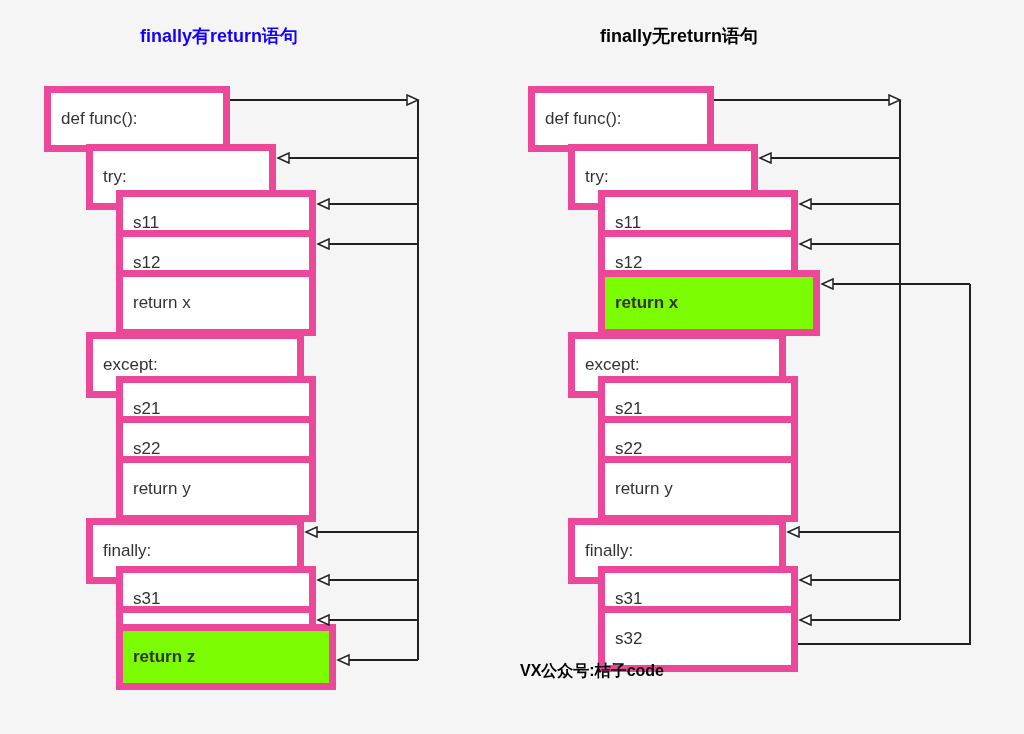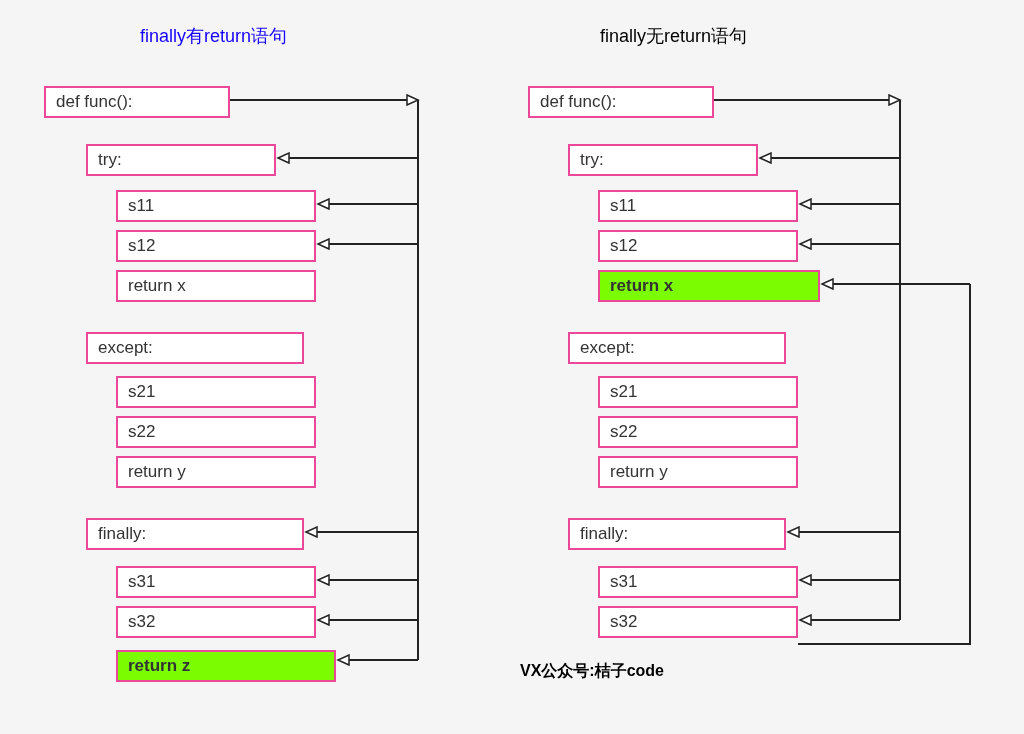--- a/index.html
+++ b/index.html
@@ -7,31 +7,31 @@
     margin: 0;
     font-family: "Microsoft YaHei", "PingFang SC", Arial, sans-serif;
     background: #f5f5f5;
     position: relative;
     width: 1024px;
     height: 734px;
     overflow: hidden;
   }
   .title {
     position: absolute;
-    font-weight: 400;
+    font-weight: 700;
     font-size: 18px;
     text-align: center;
   }
   .title-left { left: 140px; top: 24px; color: #1500ff; }
   .title-right { left: 600px; top: 24px; color: #000; }
   .box {
     position: absolute;
     background: #fff;
-    border: 2px solid #ec4899;
-    padding: 4px 10px;
+    border: 7px solid #ec4899;
+    padding: 16px 10px;
     font-size: 17px;
     color: #333;
   }
   .hl {
     background: #7cfc00;
     font-weight: 700;
   }
   svg.flow {
     position: absolute;
     left: 0; top: 0;
@@ -65,21 +65,21 @@
 <div class="box" style="left:116px; top:270px; width:200px;">return x</div>
 
 <div class="box" style="left:86px; top:332px; width:218px;">except:</div>
 <div class="box" style="left:116px; top:376px; width:200px;">s21</div>
 <div class="box" style="left:116px; top:416px; width:200px;">s22</div>
 <div class="box" style="left:116px; top:456px; width:200px;">return y</div>
 
 <div class="box" style="left:86px; top:518px; width:218px;">finally:</div>
 <div class="box" style="left:116px; top:566px; width:200px;">s31</div>
 <div class="box" style="left:116px; top:606px; width:200px;">s32</div>
-<div class="box hl" style="left:116px; top:650px; width:220px;">return z</div>
+<div class="box hl" style="left:116px; top:624px; width:220px;">return z</div>
 
 <div class="box" style="left:528px; top:86px; width:186px;">def func():</div>
 <div class="box" style="left:568px; top:144px; width:190px;">try:</div>
 <div class="box" style="left:598px; top:190px; width:200px;">s11</div>
 <div class="box" style="left:598px; top:230px; width:200px;">s12</div>
 <div class="box hl" style="left:598px; top:270px; width:222px;">return x</div>
 <div class="box" style="left:568px; top:332px; width:218px;">except:</div>
 <div class="box" style="left:598px; top:376px; width:200px;">s21</div>
 <div class="box" style="left:598px; top:416px; width:200px;">s22</div>
 <div class="box" style="left:598px; top:456px; width:200px;">return y</div>

